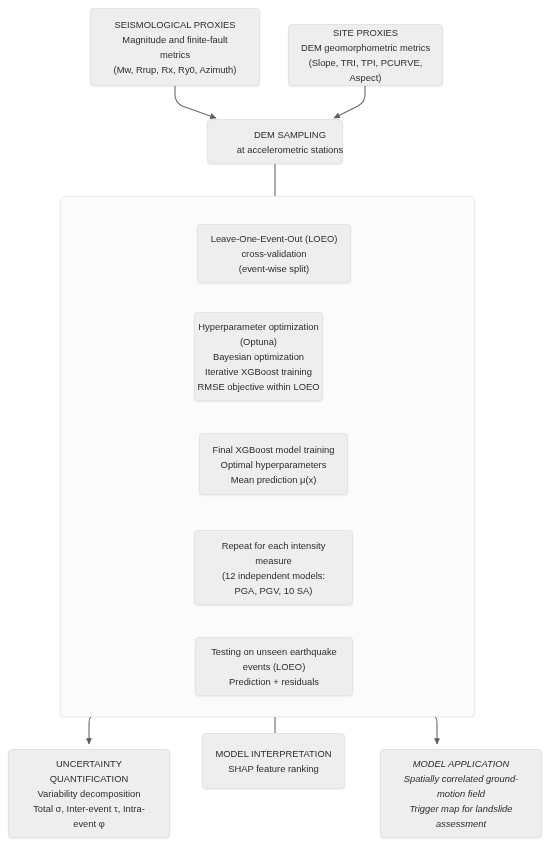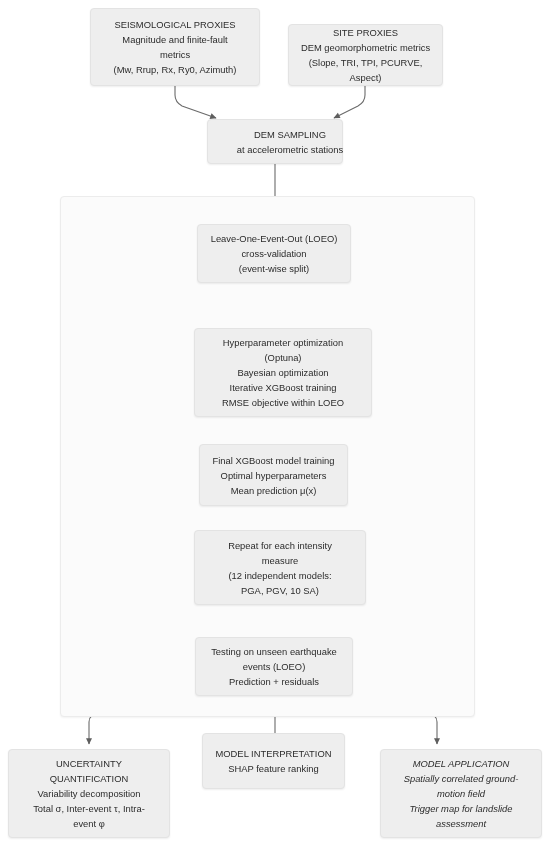--- a/index.html
+++ b/index.html
@@ -105,35 +105,35 @@
     <span class="line">DEM SAMPLING</span>
     <span class="line">at accelerometric stations</span>
   </div>
 
   <div class="node" style="left:197px; top:216px; width:154px; height:59px;margin-top:8px;">
     <span class="line">Leave-One-Event-Out (LOEO)</span>
     <span class="line">cross-validation</span>
     <span class="line">(event-wise split)</span>
   </div>
 
-  <div class="node" style="left:194px; top:312px; width:178px; height:89px;margin-top:16px;">
+  <div class="node" style="left:194px; top:312px; width:129px; height:89px;">
     <span class="line">Hyperparameter optimization</span>
     <span class="line">(Optuna)</span>
     <span class="line">Bayesian optimization</span>
     <span class="line">Iterative XGBoost training</span>
     <span class="line">RMSE objective within LOEO</span>
   </div>
 
-  <div class="node" style="left:199px; top:444px; width:149px; height:62px;">
+  <div class="node" style="left:199px; top:433px; width:149px; height:62px;">
     <span class="line">Final XGBoost model training</span>
     <span class="line">Optimal hyperparameters</span>
     <span class="line">Mean prediction μ(x)</span>
   </div>
 
-  <div class="node" style="left:194px; top:530px; width:172px; height:75px;">
+  <div class="node" style="left:194px; top:530px; width:159px; height:75px;">
     <span class="line">Repeat for each intensity</span>
     <span class="line">measure</span>
     <span class="line">(12 independent models:</span>
     <span class="line">PGA, PGV, 10 SA)</span>
   </div>
 
   <div class="node" style="left:195px; top:637px; width:158px; height:59px;">
     <span class="line">Testing on unseen earthquake</span>
     <span class="line">events (LOEO)</span>
     <span class="line">Prediction + residuals</span>

